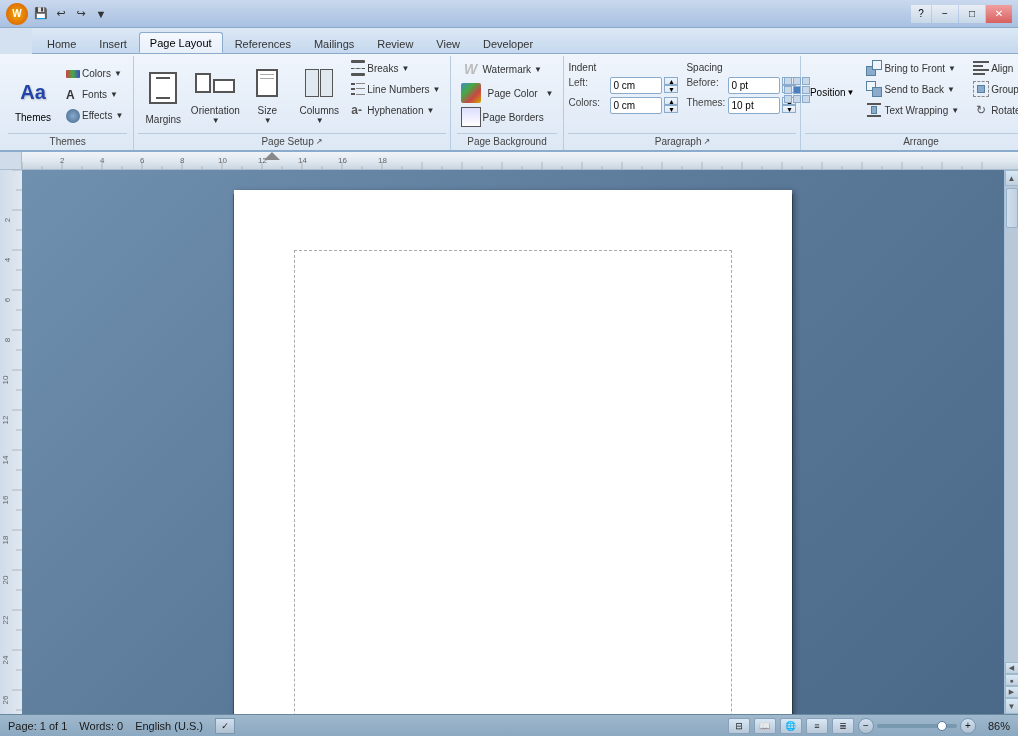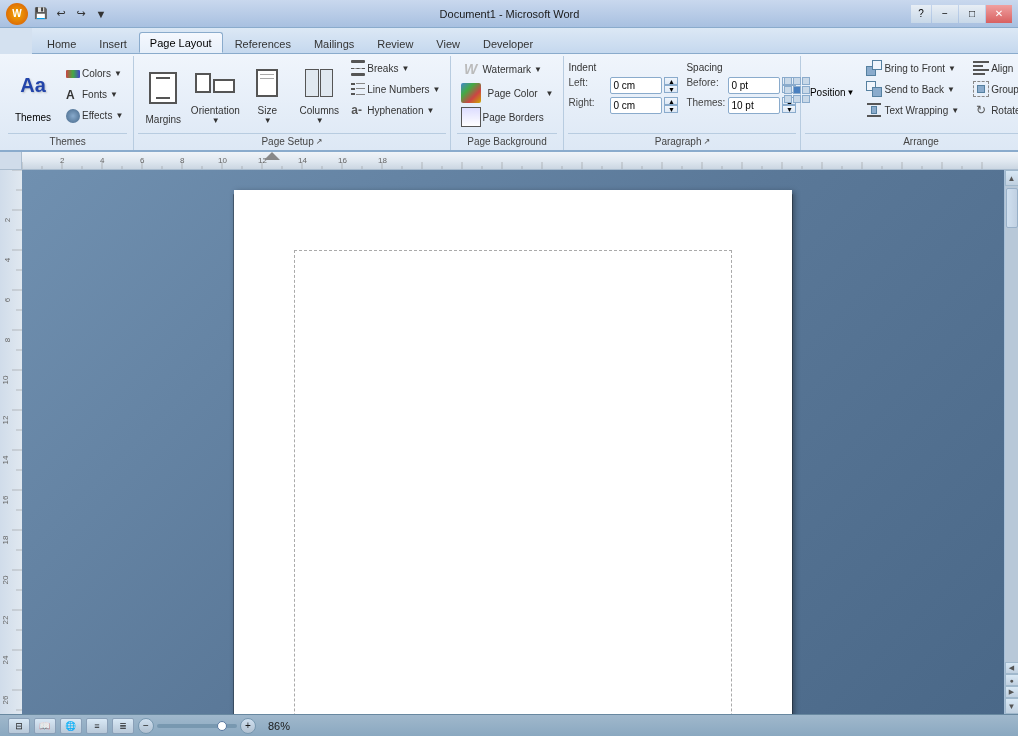--- a/index.html
+++ b/index.html
@@ -371,21 +371,21 @@
       padding: 2px;
       cursor: pointer;
       border: 1px solid transparent;
       border-radius: 3px;
       font-size: 10px;
     }
     .themes-icon {
       width: 36px;
       height: 36px;
       display: flex;
-      align-items: flex-start;
+      align-items: center;
       justify-content: center;
       margin-bottom: 2px;
     }
     .theme-ab { font-size: 20px; font-weight: bold; }
 
     .main-area {
       display: flex;
       height: calc(736px - 28px - 26px - 98px - 18px - 22px);
     }
 
@@ -413,21 +413,20 @@
 <div class="title-bar">
   <div class="title-bar-left">
     <div class="office-logo">W</div>
     <div class="quick-access">
       <button class="qa-btn">💾</button>
       <button class="qa-btn">↩</button>
       <button class="qa-btn">↪</button>
       <button class="qa-btn">▼</button>
     </div>
   </div>
-  <div class="title-text">Document1 - Microsoft Word</div>
   <div class="window-controls">
     <button class="help-btn">?</button>
     <button class="win-btn minimize">−</button>
     <button class="win-btn maximize">□</button>
     <button class="win-btn close">✕</button>
   </div>
 </div>
 
 <div class="ribbon-tabs">
   <div class="tab">Home</div>
@@ -587,21 +586,21 @@
         <div style="font-size:10px;color:#333;font-weight:normal;padding-bottom:1px;">Indent</div>
         <div class="spin-row">
           <span class="spin-label">Left:</span>
           <input class="spin-input" readonly="" value="0 cm" style="">
           <div class="spin-arrows">
             <div class="spin-up">▲</div>
             <div class="spin-down">▼</div>
           </div>
         </div>
         <div class="spin-row">
-          <span class="spin-label">Right:</span>
+          <span class="spin-label">Colors:</span>
           <input class="spin-input" readonly="" value="0 cm" style="">
           <div class="spin-arrows">
             <div class="spin-up">▲</div>
             <div class="spin-down">▼</div>
           </div>
         </div>
       </div>
 
       <div style="display:flex;flex-direction:column;gap:3px;padding-top:4px;">
         <div style="font-size:10px;color:#333;font-weight:normal;padding-bottom:1px;">Spacing</div>
@@ -868,20 +867,26 @@
         <div class="scroll-sm-btn">◀</div>
         <div class="scroll-sm-btn">●</div>
         <div class="scroll-sm-btn">▶</div>
       </div>
       <div class="scroll-btn">▼</div>
     </div>
   </div>
 </div>
 
 <div class="status-bar">
+  <div class="status-left">
+    <span>Page: 1 of 1</span>
+    <span>Words: 0</span>
+    <span>English (U.S.)</span>
+    <div style="width:20px;height:16px;border:1px solid #7898b0;background:linear-gradient(to bottom,#d0e0f0,#b0c0d0);cursor:pointer;display:flex;align-items:center;justify-content:center;font-size:9px;">✓</div>
+  </div>
   <div class="status-right">
     <div class="status-view-btn" title="Print Layout">⊟</div>
     <div class="status-view-btn" title="Full Screen Reading">📖</div>
     <div class="status-view-btn" title="Web Layout">🌐</div>
     <div class="status-view-btn" title="Outline">≡</div>
     <div class="status-view-btn" title="Draft">≣</div>
     <div class="zoom-slider-area">
       <div class="zoom-out-btn">−</div>
       <div class="zoom-slider">
         <div class="zoom-thumb"></div>

